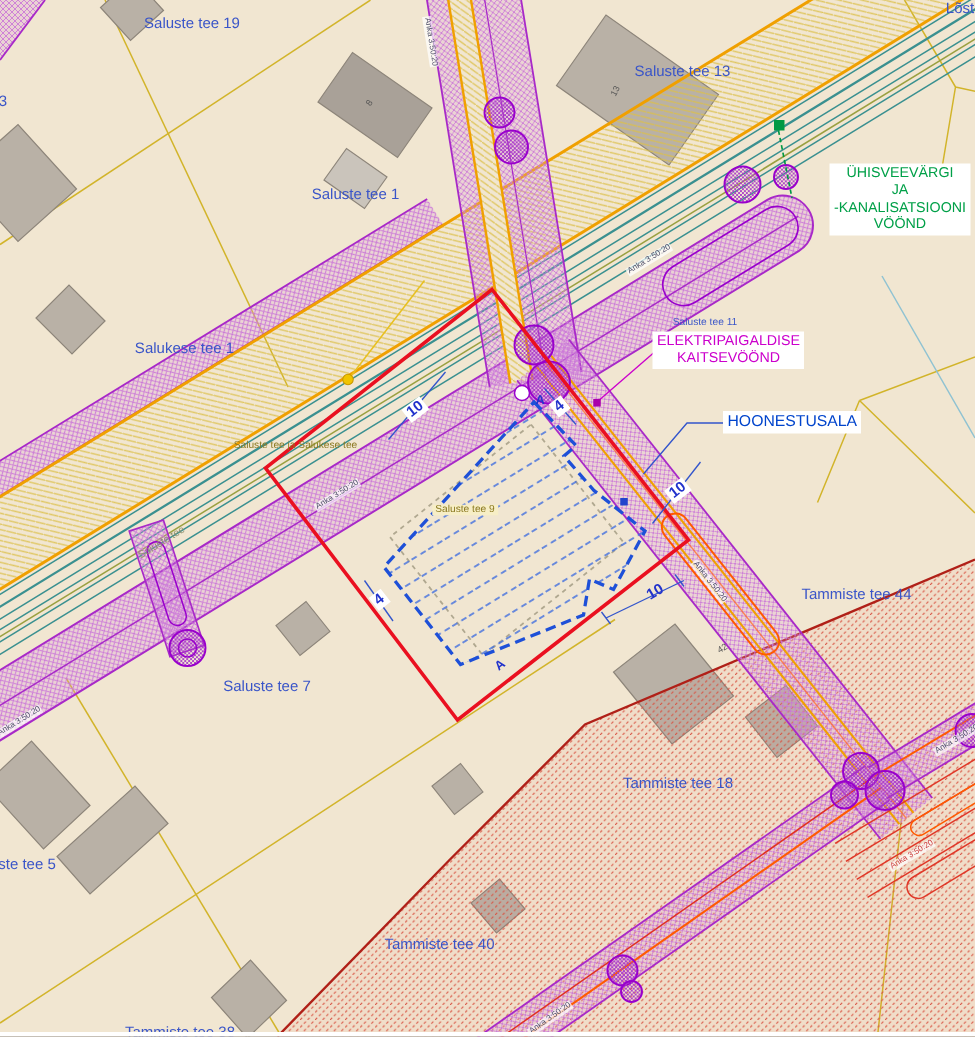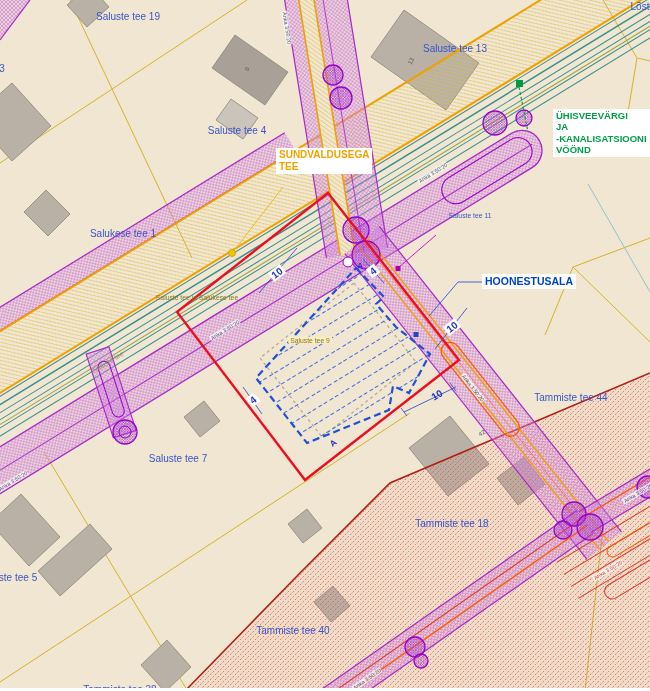--- a/index.html
+++ b/index.html
@@ -8,22 +8,22 @@
   #map svg{position:absolute;left:0;top:0;}
   .lbl{position:absolute;white-space:nowrap;transform:translate(-50%,-50%);
        font-size:10px;color:#3a55c8;z-index:5;}
   .lbl.olive{color:#8a7820;font-size:6.8px;}
   .lbl.hl{background:#f7eec6;padding:0 2px;}
   .lbl.rot{transform:translate(-50%,-50%) rotate(-31.5deg);}
   .code{position:absolute;white-space:nowrap;font-size:5.5px;color:#50506a;
         background:rgba(255,255,255,0.72);padding:0 1px;z-index:5;}
   .dim{position:absolute;white-space:nowrap;font-weight:bold;font-size:10px;color:#2233cc;
        background:#fff;padding:0 2px;z-index:6;}
-  .ann{position:absolute;background:#fff;padding:1px 3px;font-weight:bold;line-height:1.2;
-       z-index:7;}
+  .ann{position:absolute;background:#fff;padding:1px 3px;font-weight:normal;line-height:1.2;
+       z-index:7;text-align:center;}
   .bnum{position:absolute;white-space:nowrap;font-size:6px;color:#555;z-index:5;}
   .edge{position:absolute;left:0;bottom:0;width:650px;height:3px;background:#fff;z-index:9;}
 </style>
 </head>
 <body>
 
 <div id="map">
 <svg width="650" height="691" viewBox="0 0 650 691">
   <defs>
     <pattern id="ph" width="4" height="4" patternUnits="userSpaceOnUse">
@@ -204,21 +204,21 @@
   <rect x="395.5" y="266" width="5" height="5" fill="#aa00aa"></rect>
   <rect x="413.5" y="332" width="5" height="5" fill="#2244cc"></rect>
   <path d="M519,87 L528,132" stroke="#009944" stroke-width="1.1" stroke-dasharray="3,2" fill="none"></path>
   <rect x="516" y="80" width="7" height="7" fill="#009944"></rect>
 
   <path d="M588,184 L650,292" stroke="#8fc2d2" stroke-width="1" fill="none"></path>
 </svg>
 
 <div class="lbl" style="left:128px;top:16px">Saluste tee 19</div>
 <div class="lbl" style="left:455px;top:48px">Saluste tee 13</div>
-<div class="lbl" style="left:237px;top:130px">Saluste tee 4</div>
+<div class="lbl" style="left:237px;top:130px">Saluste tee 1</div>
 <div class="lbl" style="left:123px;top:233px">Salukese tee 1</div>
 <div class="lbl" style="left:470px;top:215px;font-size:6.8px">Saluste tee 11</div>
 <div class="lbl" style="left:178px;top:458px">Saluste tee 7</div>
 <div class="lbl" style="left:8px;top:577px">Saluste tee 5</div>
 <div class="lbl" style="left:2px;top:68px">3</div>
 <div class="lbl" style="left:571px;top:397px">Tammiste tee 44</div>
 <div class="lbl" style="left:452px;top:523px">Tammiste tee 18</div>
 <div class="lbl" style="left:293px;top:630px">Tammiste tee 40</div>
 <div class="lbl" style="left:120px;top:689px">Tammiste tee 38</div>
 <div class="lbl" style="left:640px;top:6px">Lõst</div>
@@ -241,23 +241,23 @@
 <div class="bnum" style="left:247px;top:69px;transform:translate(-50%,-50%) rotate(-55deg)">8</div>
 
 <div class="dim" style="left:277px;top:273px;transform:translate(-50%,-50%) rotate(-38deg)">10</div>
 <div class="dim" style="left:373px;top:271px;transform:translate(-50%,-50%) rotate(-38deg)">4</div>
 <div class="dim" style="left:452px;top:327px;transform:translate(-50%,-50%) rotate(-38deg)">10</div>
 <div class="dim" style="left:253px;top:400px;transform:translate(-50%,-50%) rotate(-38deg)">4</div>
 <div class="dim" style="left:437px;top:395px;background:transparent;transform:translate(-50%,-50%) rotate(-31deg)">10</div>
 <div class="dim" style="left:355px;top:261px;font-size:8.5px;background:transparent">A</div>
 <div class="dim" style="left:333px;top:443px;font-size:8.5px;background:transparent;transform:translate(-50%,-50%) rotate(-38deg)">A</div>
 
-<div class="ann" style="left:276px;top:148px;color:#f0a400;font-size:10px">
-  <div>SUNDVALDUSEGA</div>
-  <div>TEE</div>
+<div class="ann" style="left:435px;top:221px;color:#cc00cc;font-size:9.5px">
+  <div>ELEKTRIPAIGALDISE</div>
+  <div>KAITSEVÖÖND</div>
 </div>
 <div class="ann" style="left:482px;top:274px;color:#0044cc;font-size:10.5px">HOONESTUSALA</div>
 <div class="ann" style="left:553px;top:109px;color:#00a048;font-size:9.5px">
   <div>ÜHISVEEVÄRGI</div>
   <div>JA</div>
   <div>-KANALISATSIOONI</div>
   <div>VÖÖND</div>
 </div>
 
 <div class="edge"></div>

